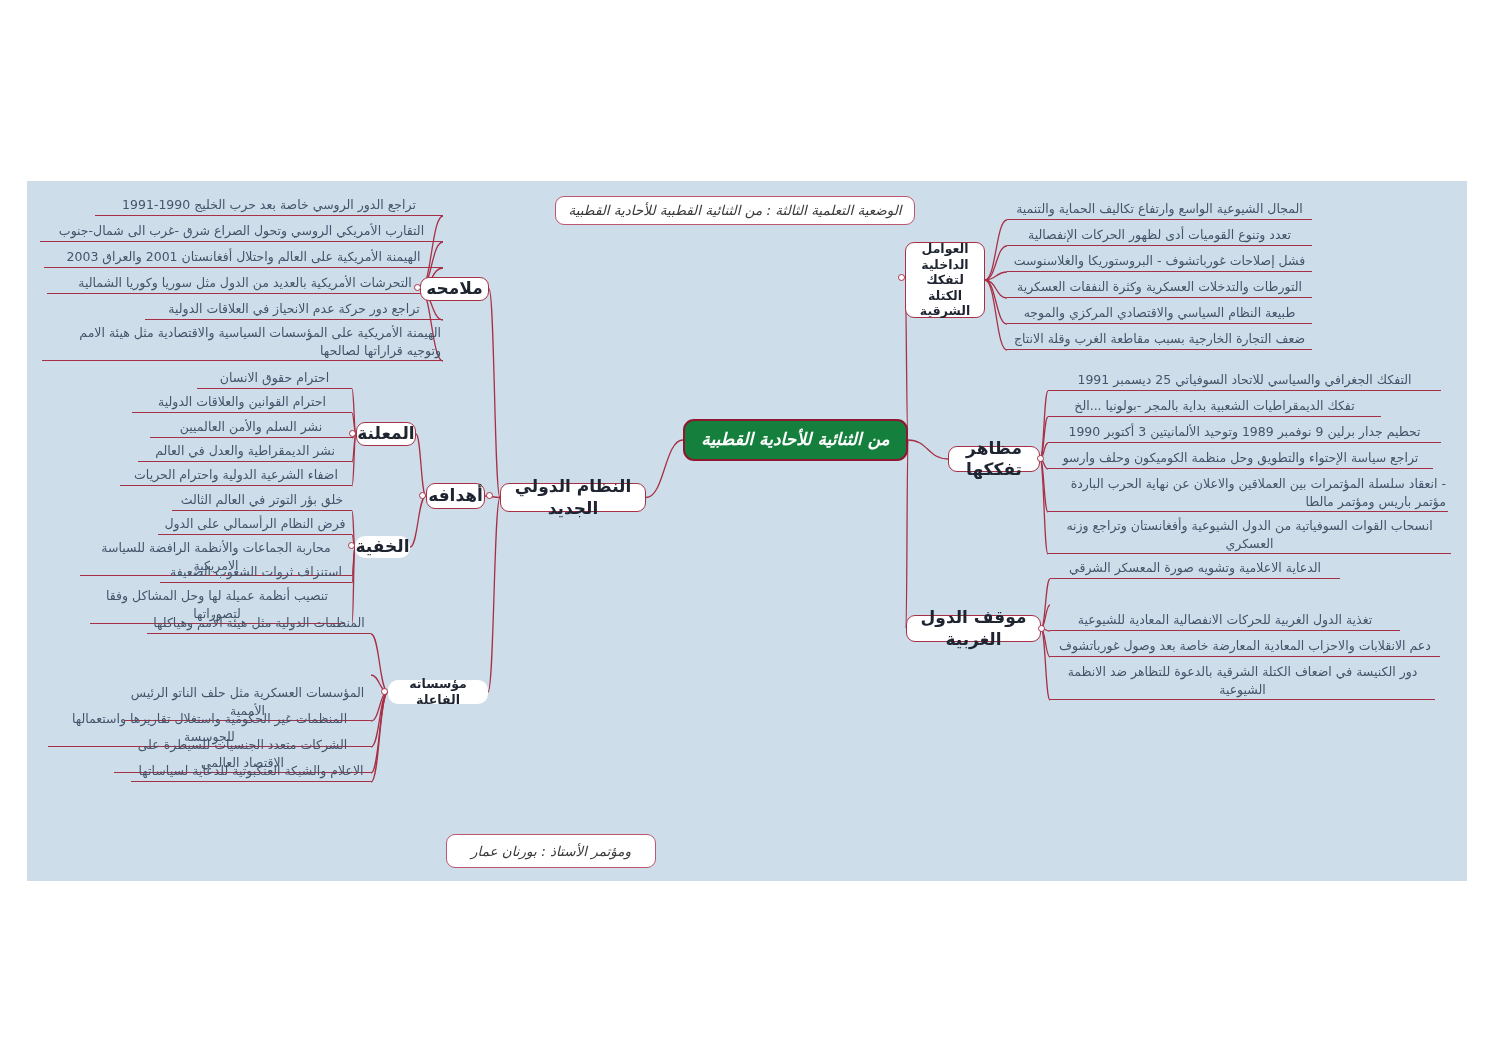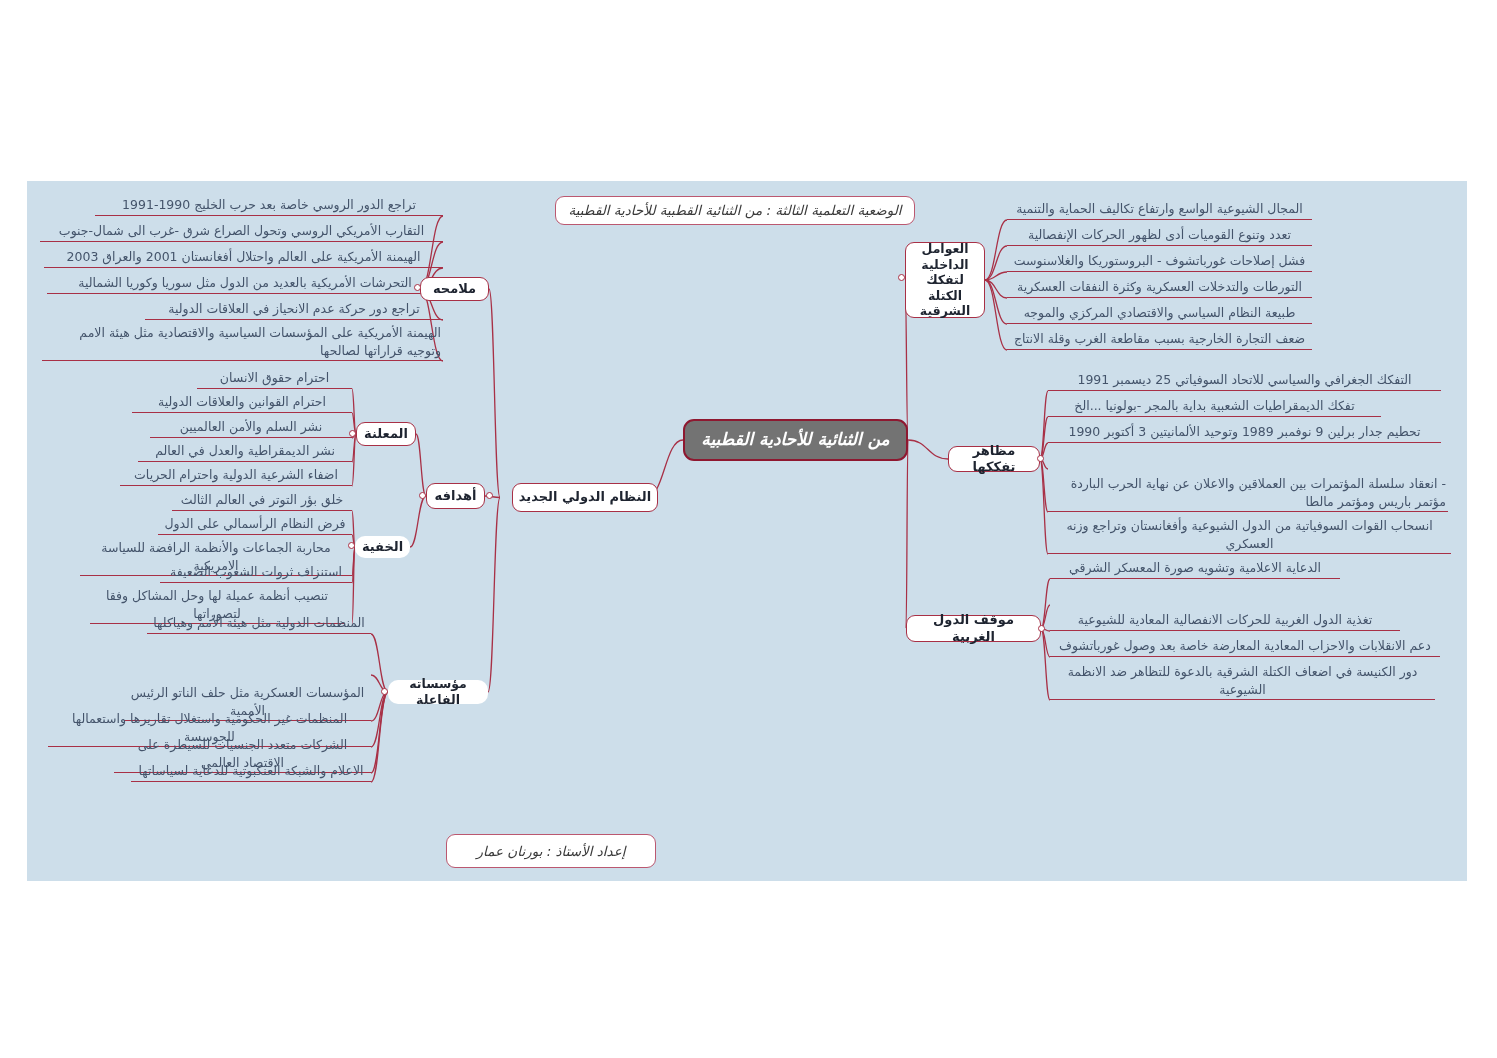--- a/index.html
+++ b/index.html
@@ -3,22 +3,22 @@
 <meta charset="utf-8">
 <style>
   html,body{margin:0;padding:0;background:#fff;}
   #canvas{position:relative;width:1497px;height:1058px;background:#ffffff;overflow:hidden;
           font-family:"DejaVu Sans", sans-serif;}
   #panel{position:absolute;left:27px;top:181px;width:1440px;height:700px;background:#cddeea;}
   #edges{position:absolute;left:0;top:0;width:1497px;height:1058px;pointer-events:none;}
   #edges path{fill:none;stroke:#a83046;stroke-width:1.3px;}
   .bubble{position:absolute;background:#fff;border:1.6px solid #a83046;border-radius:9px;
           display:flex;align-items:center;justify-content:center;text-align:center;
-          color:#1e2430;direction:rtl;font-size:13px;font-weight:bold;line-height:1.25;padding:1px 4px;box-sizing:border-box;z-index:3;}
-  .bubble.red{background:#737373;border-color:#8e1830;color:#fff;font-style:italic;font-size:17px;border-width:2px;border-radius:11px;}
+          color:#1e2430;direction:rtl;font-size:17px;font-weight:bold;line-height:1.25;padding:1px 4px;box-sizing:border-box;z-index:3;}
+  .bubble.red{background:#15803d;border-color:#8e1830;color:#fff;font-style:italic;font-size:17px;border-width:2px;border-radius:11px;}
   .bubble.plain{border:none;border-radius:10px;}
   .frame{position:absolute;background:#fff;border:1.2px solid #bb5870;border-radius:9px;
          display:flex;align-items:center;justify-content:center;text-align:center;
          direction:rtl;font-style:italic;color:#3a3a3a;font-size:13.5px;line-height:1.55;
          padding:4px 12px;box-sizing:border-box;z-index:3;}
   .leaf{position:absolute;direction:rtl;text-align:center;color:#44546b;font-size:12.5px;
         line-height:1.4;border-bottom:1.5px solid #a83046;padding:0 2px 1px;box-sizing:border-box;z-index:2;}
   .leaf.al-r{text-align:right;}
   .dot{position:absolute;width:7px;height:7px;background:#fff;border:1px solid #a83046;border-radius:50%;box-sizing:border-box;z-index:4;}
 </style>
@@ -72,45 +72,46 @@
       <path d="M355,547 C353.5,547 353.5,624 352,624"></path>
       <path d="M388,692 C379.5,692 379.5,634 371,634"></path>
       <path d="M388,692 C379.5,692 379.5,675 371,675"></path>
       <path d="M388,692 C379.5,692 379.5,721 371,721"></path>
       <path d="M388,692 C379.5,692 379.5,747 371,747"></path>
       <path d="M388,692 C379.5,692 379.5,773 371,773"></path>
       <path d="M388,692 C379.5,692 379.5,782 371,782"></path>
     </svg>
 
   <div class="frame" id="title-box" style="left:555px;top:196px;width:360px;height:29px;">الوضعية التعلمية الثالثة : من الثنائية القطبية للأحادية القطبية</div>
-  <div class="frame" id="credit-box" style="left:446px;top:834px;width:210px;height:34px;">إعداد الأستاذ : بورنان عمار</div>
+  <div class="frame" id="credit-box" style="left:446px;top:834px;width:210px;height:34px;">ومؤتمر الأستاذ : بورنان عمار</div>
 
   <div class="bubble red" id="center" style="left:683px;top:419px;width:225px;height:42px;">من الثنائية للأحادية القطبية</div>
 
   <div class="bubble" id="n-internal" style="left:905px;top:242px;width:80px;height:76px;font-size:12.5px;">العوامل الداخلية لتفكك الكتلة الشرقية</div>
   <div class="bubble" id="n-manifest" style="left:948px;top:446px;width:92px;height:26px;">مظاهر تفككها</div>
   <div class="bubble" id="n-western" style="left:906px;top:615px;width:135px;height:27px;">موقف الدول الغربية</div>
 
-  <div class="bubble" id="n-nwo" style="left:500px;top:483px;width:146px;height:29px;margin-left:12px;">النظام الدولي الجديد</div>
+  <div class="bubble" id="n-nwo" style="left:500px;top:483px;width:146px;height:29px;">النظام الدولي الجديد</div>
   <div class="bubble" id="n-features" style="left:420px;top:277px;width:69px;height:24px;">ملامحه</div>
   <div class="bubble" id="n-goals" style="left:426px;top:483px;width:59px;height:26px;">أهدافه</div>
   <div class="bubble" id="n-declared" style="left:356px;top:422px;width:60px;height:24px;">المعلنة</div>
   <div class="bubble plain" id="n-hidden" style="left:355px;top:536px;width:55px;height:22px;">الخفية</div>
   <div class="bubble plain" id="n-institutions" style="left:388px;top:680px;width:100px;height:24px;font-size:12.5px;">مؤسساته الفاعلة</div>
 
   <div class="leaf" style="left:1007px;top:200px;width:305px;">المجال الشيوعية الواسع وارتفاع تكاليف الحماية والتنمية</div>
   <div class="leaf" style="left:1007px;top:226px;width:305px;">تعدد وتنوع القوميات أدى لظهور الحركات الإنفصالية</div>
   <div class="leaf" style="left:1007px;top:252px;width:305px;">فشل إصلاحات غورباتشوف - البروستوريكا والغلاسنوست</div>
   <div class="leaf" style="left:1007px;top:278px;width:305px;">التورطات والتدخلات العسكرية وكثرة النفقات العسكرية</div>
   <div class="leaf" style="left:1007px;top:304px;width:305px;">طبيعة النظام السياسي والاقتصادي المركزي والموجه</div>
   <div class="leaf" style="left:1007px;top:330px;width:305px;">ضعف التجارة الخارجية بسبب مقاطعة الغرب وقلة الانتاج</div>
 
   <div class="leaf" style="left:1048px;top:371px;width:393px;">التفكك الجغرافي والسياسي للاتحاد السوفياتي 25 ديسمبر 1991</div>
   <div class="leaf" style="left:1048px;top:397px;width:333px;">تفكك الديمقراطيات الشعبية بداية بالمجر -بولونيا ...الخ</div>
   <div class="leaf" style="left:1048px;top:423px;width:393px;">تحطيم جدار برلين 9 نوفمبر 1989 وتوحيد الألمانيتين 3 أكتوبر 1990</div>
+  <div class="leaf" style="left:1048px;top:449px;width:385px;">تراجع سياسة الإحتواء والتطويق وحل منظمة الكوميكون وحلف وارسو</div>
   <div class="leaf al-r" style="left:1048px;top:475px;width:400px;">- انعقاد سلسلة المؤتمرات بين العملاقين والاعلان عن نهاية الحرب الباردة مؤتمر باريس ومؤتمر مالطا</div>
   <div class="leaf" style="left:1048px;top:517px;width:403px;">انسحاب القوات السوفياتية من الدول الشيوعية وأفغانستان وتراجع وزنه العسكري</div>
 
   <div class="leaf" style="left:1050px;top:559px;width:290px;">الدعاية الاعلامية وتشويه صورة المعسكر الشرقي</div>
   <div class="leaf" style="left:1050px;top:611px;width:350px;">تغذية الدول الغربية للحركات الانفصالية المعادية للشيوعية</div>
   <div class="leaf" style="left:1050px;top:637px;width:390px;">دعم الانقلابات والاحزاب المعادية المعارضة خاصة بعد وصول غورباتشوف</div>
   <div class="leaf" style="left:1050px;top:663px;width:385px;">دور الكنيسة في اضعاف الكتلة الشرقية بالدعوة للتظاهر ضد الانظمة الشيوعية</div>
 
   <div class="leaf" style="left:95px;top:196px;width:348px;">تراجع الدور الروسي خاصة بعد حرب الخليج 1990-1991</div>
   <div class="leaf" style="left:40px;top:222px;width:403px;">التقارب الأمريكي الروسي وتحول الصراع شرق -غرب الى شمال-جنوب</div>

